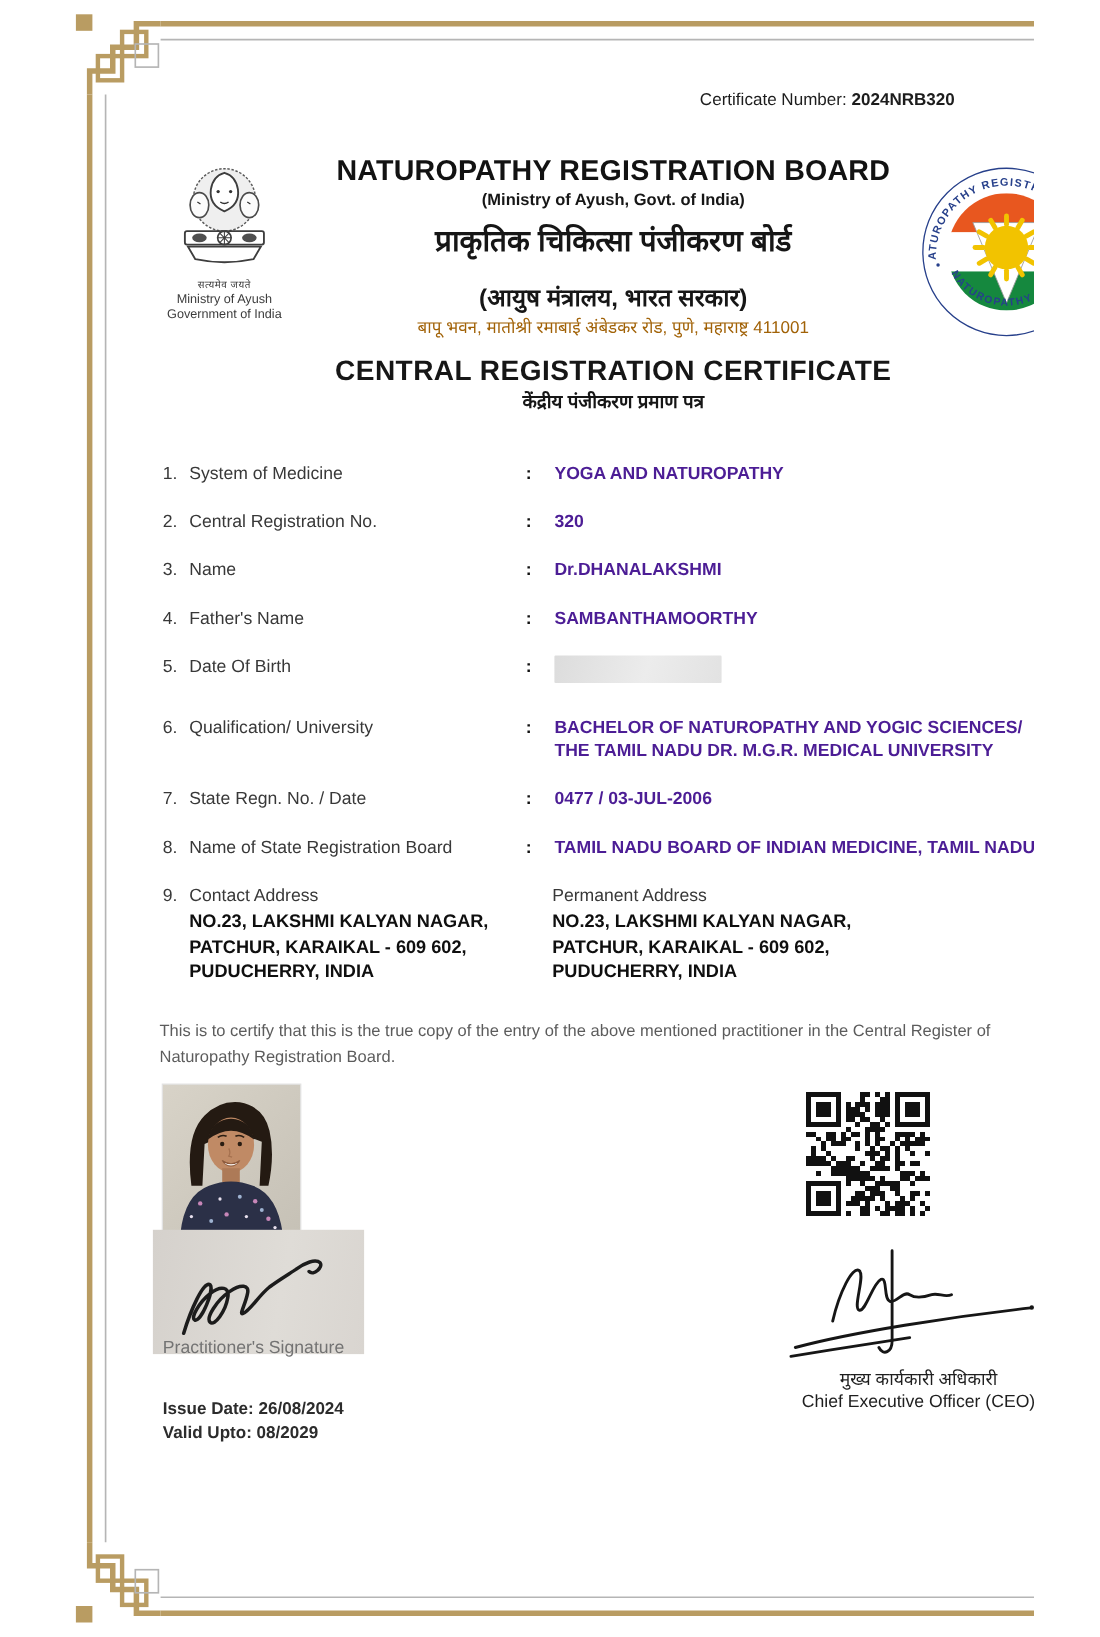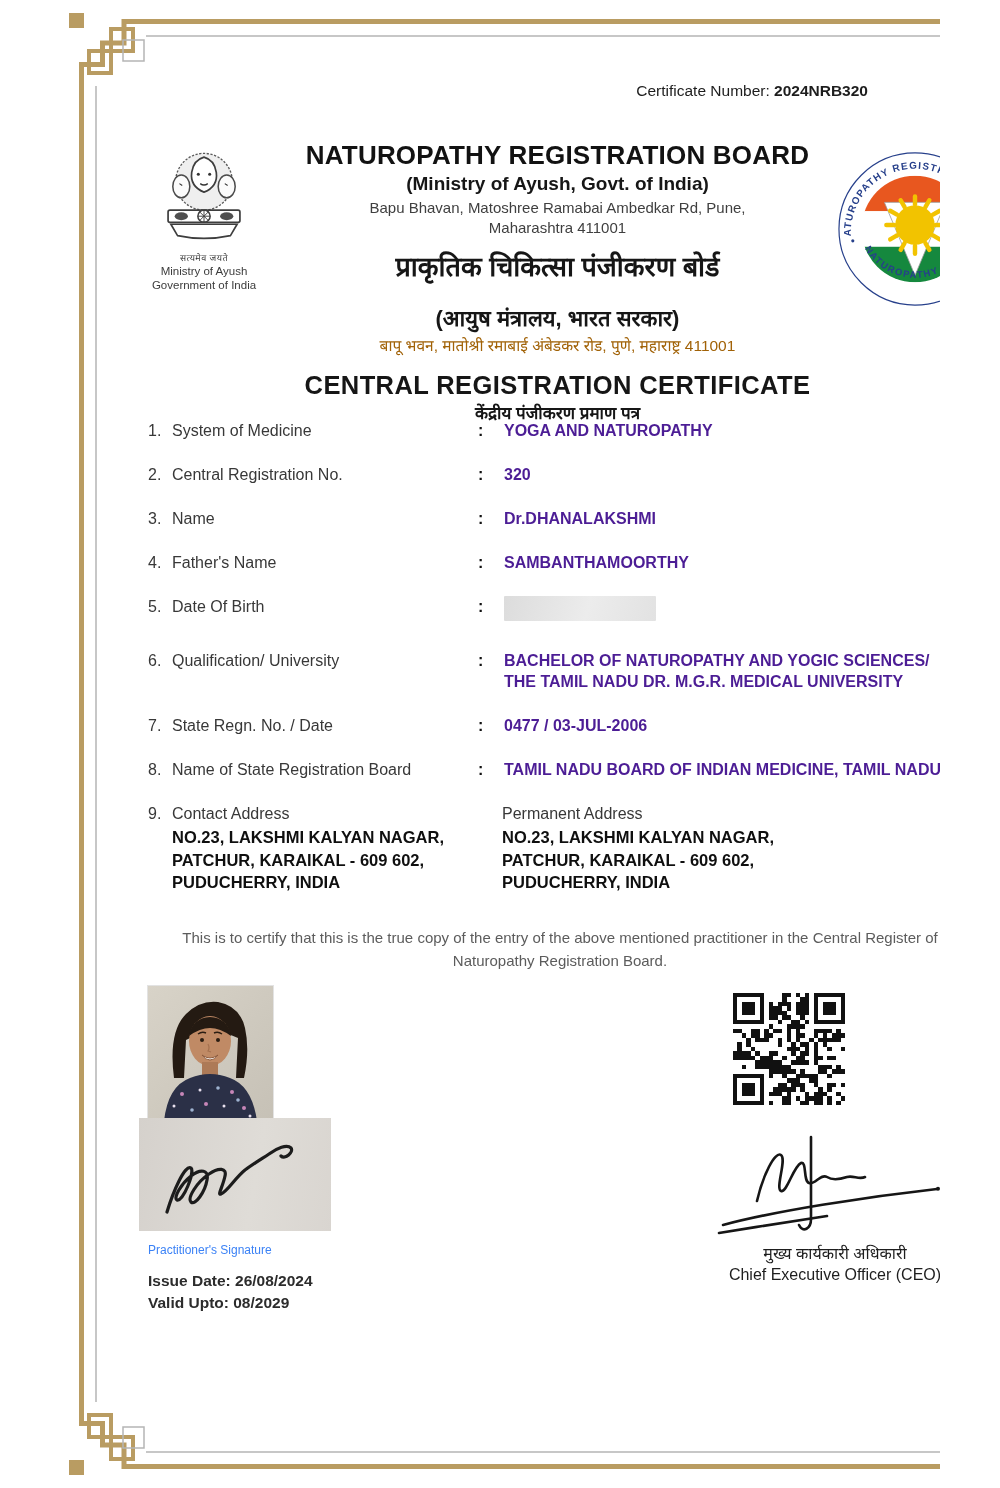--- a/index.html
+++ b/index.html
@@ -6,26 +6,26 @@
   html,body { background:#ffffff; }
   body { font-family:"Liberation Sans","DejaVu Sans",sans-serif; color:#161616; }
   .page { position:relative; width:880px; height:1488px; background:#ffffff; overflow:hidden; margin:0 auto; }
 
   .border-svg { position:absolute; inset:0; width:1000px; height:1488px; pointer-events:none; }
 
   .cert-number { position:absolute; top:82px; right:72px; font-size:15.5px; color:#1d1d1d; }
   .cert-number b { font-weight:700; }
 
   .emblem-wrap { position:absolute; left:80px; top:142px; width:128px; text-align:center; }
-  .emblem-motto { font-size:9px; letter-spacing:.5px; color:#3a3a3a; margin-top:1px;font-family:Liberation Serif, serif; }
+  .emblem-motto { font-size:9px; letter-spacing:.5px; color:#3a3a3a; margin-top:1px; }
   .emblem-line { font-size:11.5px; color:#3c3c3c; line-height:1.25; }
 
   .head-center { position:absolute; left:190px; top:140px; width:615px; text-align:center; }
   .h-board-en { font-size:26px; font-weight:700; letter-spacing:.2px; color:#121212; }
-  .h-min-en   { font-size:19px; font-weight:700; margin-top:2px; }
+  .h-min-en   { font-size:15px; font-weight:700; margin-top:2px; }
   .h-addr-en  { font-size:15px; color:#3f3f3f; line-height:1.32; margin-top:3px; }
   .h-board-hi { font-size:27px; font-weight:700; margin-top:9px; }
   .h-min-hi   { font-size:22px; font-weight:700; margin-top:18px; }
   .h-addr-hi  { font-size:15.5px; color:#a16207; margin-top:2px; }
   .h-title-en { font-size:25.5px; font-weight:700; letter-spacing:.4px; margin-top:15px; }
   .h-title-hi { font-size:17px; font-weight:700; margin-top:1px; }
 
   .seal-wrap { position:absolute; left:776px; top:150px; width:158px; height:158px; }
 
   .fields { position:absolute; left:88px; top:420px; width:845px; font-size:16px; }
@@ -35,28 +35,28 @@
   .f-colon { width:26px; font-weight:700; color:#111; flex:none; }
   .f-value { font-weight:700; color:#4c1d95; max-width:440px; }
   .redact-box { display:inline-block; width:152px; height:25px;
                 background:linear-gradient(105deg,#dcdcdc,#ececec 55%,#e2e2e2); border-radius:1px; }
   .addr-row { display:flex; align-items:flex-start; line-height:1.34; }
   .addr-col1 { width:330px; flex:none; }
   .addr-col2 { flex:1; }
   .addr-head { color:#383838; }
   .addr-lines { font-weight:700; color:#0f0f0f; font-size:16.5px; margin-top:2px; }
 
-  .certify { position:absolute; left:85px; top:927px; width:830px; text-align:center;
+  .certify { position:absolute; left:85px; top:927px; width:830px; 
              font-size:15px; color:#5c5c5c; line-height:1.5; }
 
   .photo { position:absolute; left:88px; top:986px; width:125px; height:135px;
            box-shadow:0 0 0 1px #e3e3e3; }
   .sig-box { position:absolute; left:79px; top:1118px; width:192px; height:113px;
              background:linear-gradient(100deg,#d5d1cc,#dfdcd7 60%,#d9d5d0); }
-  .prac-label { position:absolute; left:88px; top:1243px; font-size:12px; color:#3b82f6; }
+  .prac-label { position:absolute; left:88px; top:1217px; font-size:16px; color:#737373; }
   .issue-date { position:absolute; left:88px; top:1272px; font-size:15.5px; font-weight:600; color:#2c2c2c; }
   .valid-upto { position:absolute; left:88px; top:1294px; font-size:15.5px; font-weight:600; color:#2c2c2c; }
 
   .qr-wrap { position:absolute; left:668px; top:988px; width:122px; height:122px; }
   .ceo-sig { position:absolute; left:645px; top:1133px; width:250px; height:105px; }
   .ceo-titles { position:absolute; left:635px; top:1242px; width:280px; text-align:center; color:#1e1e1e; }
   .ceo-hi { font-size:16px; font-weight:400; }
   .ceo-en { font-size:16px; margin-top:2px; }
 </style>
 </head>
@@ -115,24 +115,20 @@
       <path d="M20,87 H90 L83,99 Q55,105 27,99 Z" fill="#ffffff" stroke="#3e3e3e" stroke-width="1.8"></path>
     </svg>
     <div class="emblem-motto">सत्यमेव जयते</div>
     <div class="emblem-line">Ministry of Ayush</div>
     <div class="emblem-line">Government of India</div>
   </div>
 
   <div class="head-center">
     <div class="h-board-en">NATUROPATHY REGISTRATION BOARD</div>
     <div class="h-min-en">(Ministry of Ayush, Govt. of India)</div>
-    <div class="h-addr-en">
-      <div>Bapu Bhavan, Matoshree Ramabai Ambedkar Rd, Pune,</div>
-      <div>Maharashtra 411001</div>
-    </div>
     <div class="h-board-hi">प्राकृतिक चिकित्सा पंजीकरण बोर्ड</div>
     <div class="h-min-hi">(आयुष मंत्रालय, भारत सरकार)</div>
     <div class="h-addr-hi">बापू भवन, मातोश्री रमाबाई अंबेडकर रोड, पुणे, महाराष्ट्र 411001</div>
     <div class="h-title-en">CENTRAL REGISTRATION CERTIFICATE</div>
     <div class="h-title-hi">केंद्रीय पंजीकरण प्रमाण पत्र</div>
   </div>
 
   <div class="seal-wrap">
     <svg width="158" height="158" viewBox="0 0 160 160">
       <defs>

